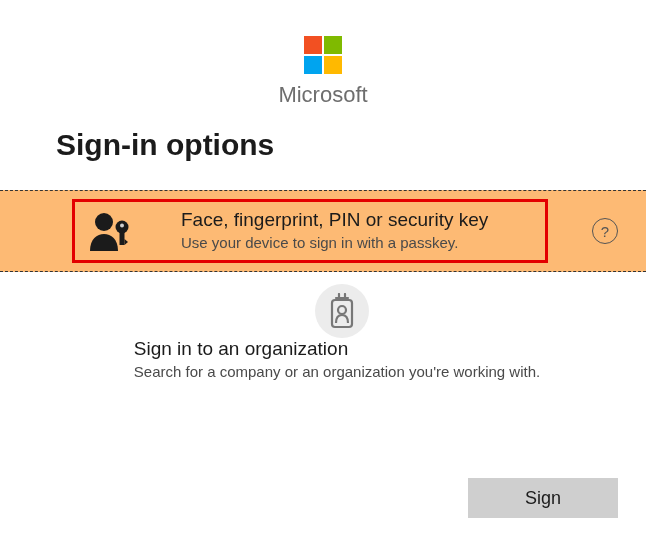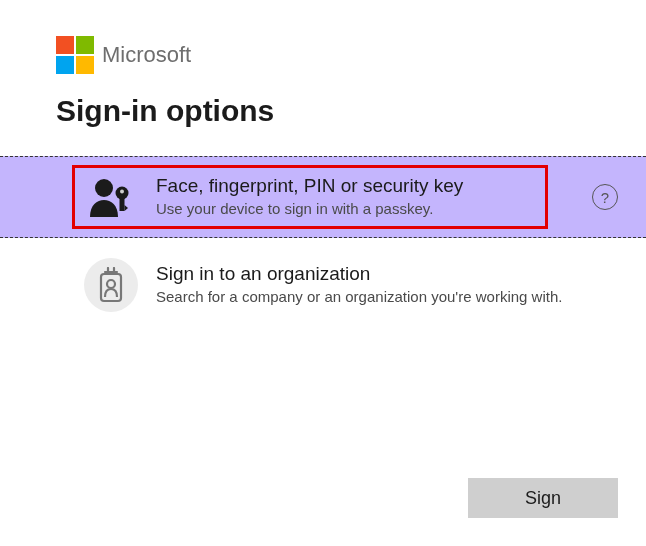--- a/index.html
+++ b/index.html
@@ -12,20 +12,21 @@
       position: relative;
     }
     .header {
       padding: 36px 56px 0 56px;
     }
     .brand {
       display: flex;
       align-items: center;
       gap: 8px;
       margin-bottom: 20px;
+      flex-direction: column;
     }
     .ms-logo {
       display: grid;
       grid-template-columns: 18px 18px;
       grid-template-rows: 18px 18px;
       gap: 2px;
     }
     .ms-logo span:nth-child(1){ background:#f25022; }
     .ms-logo span:nth-child(2){ background:#7fba00; }
     .ms-logo span:nth-child(3){ background:#00a4ef; }
@@ -40,24 +41,25 @@
       font-weight: 600;
       margin-bottom: 28px;
     }
     .option-row {
       width: 100%;
       display: flex;
       align-items: center;
       padding: 18px 28px 18px 56px;
     }
     .option-row.selected {
-      background: #c4b5fd;
+      background: #fdba74;
       border-top: 1px dashed #333;
       border-bottom: 1px dashed #333;
       position: relative;
+      gap: 25px;
     }
     .highlight-box {
       position: absolute;
       border: 3px solid #e30000;
       left: 72px;
       right: 98px;
       top: 8px;
       bottom: 8px;
       pointer-events: none;
     }
@@ -89,21 +91,22 @@
       border-radius: 50%;
       display: flex;
       align-items: center;
       justify-content: center;
       font-size: 15px;
       color: #555;
       margin-left: 14px;
       flex-shrink: 0;
     }
     .org-row {
-      padding-top: 20px;
+      padding-top: 12px;
+      flex-direction: column;
     }
     .org-icon-circle {
       width: 54px;
       height: 54px;
       border-radius: 50%;
       background: #ececec;
       display: flex;
       align-items: center;
       justify-content: center;
     }

